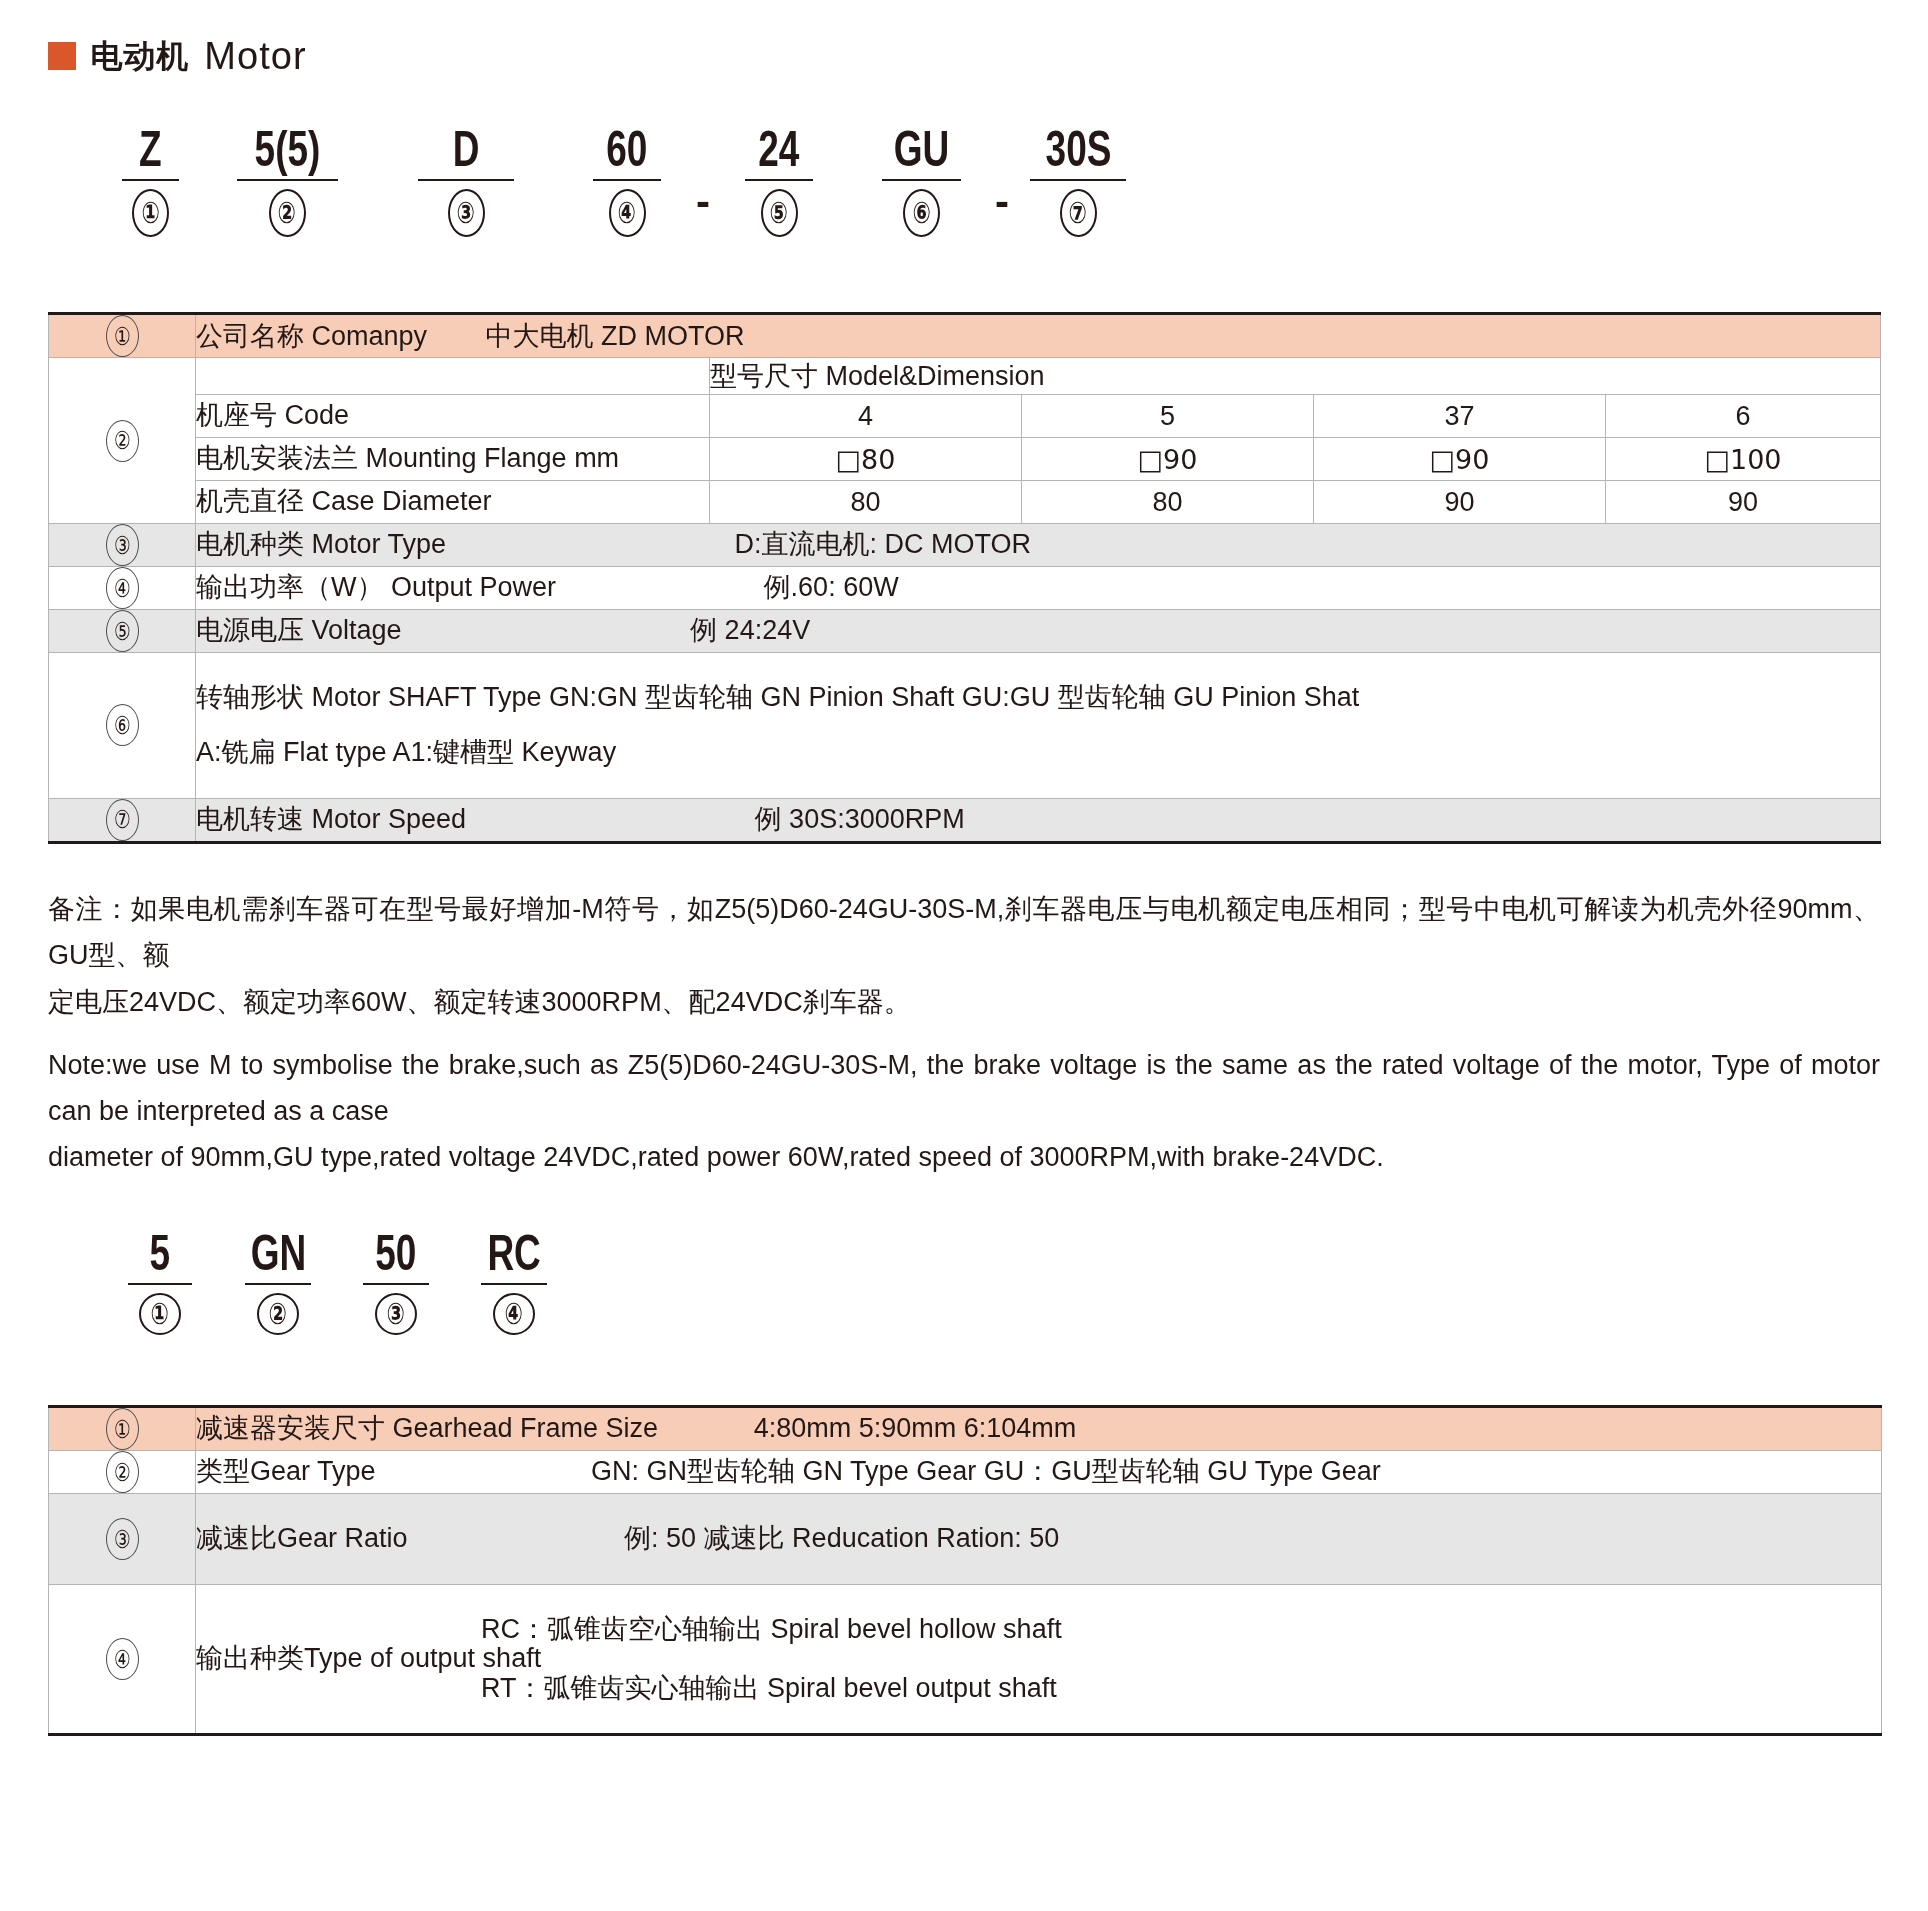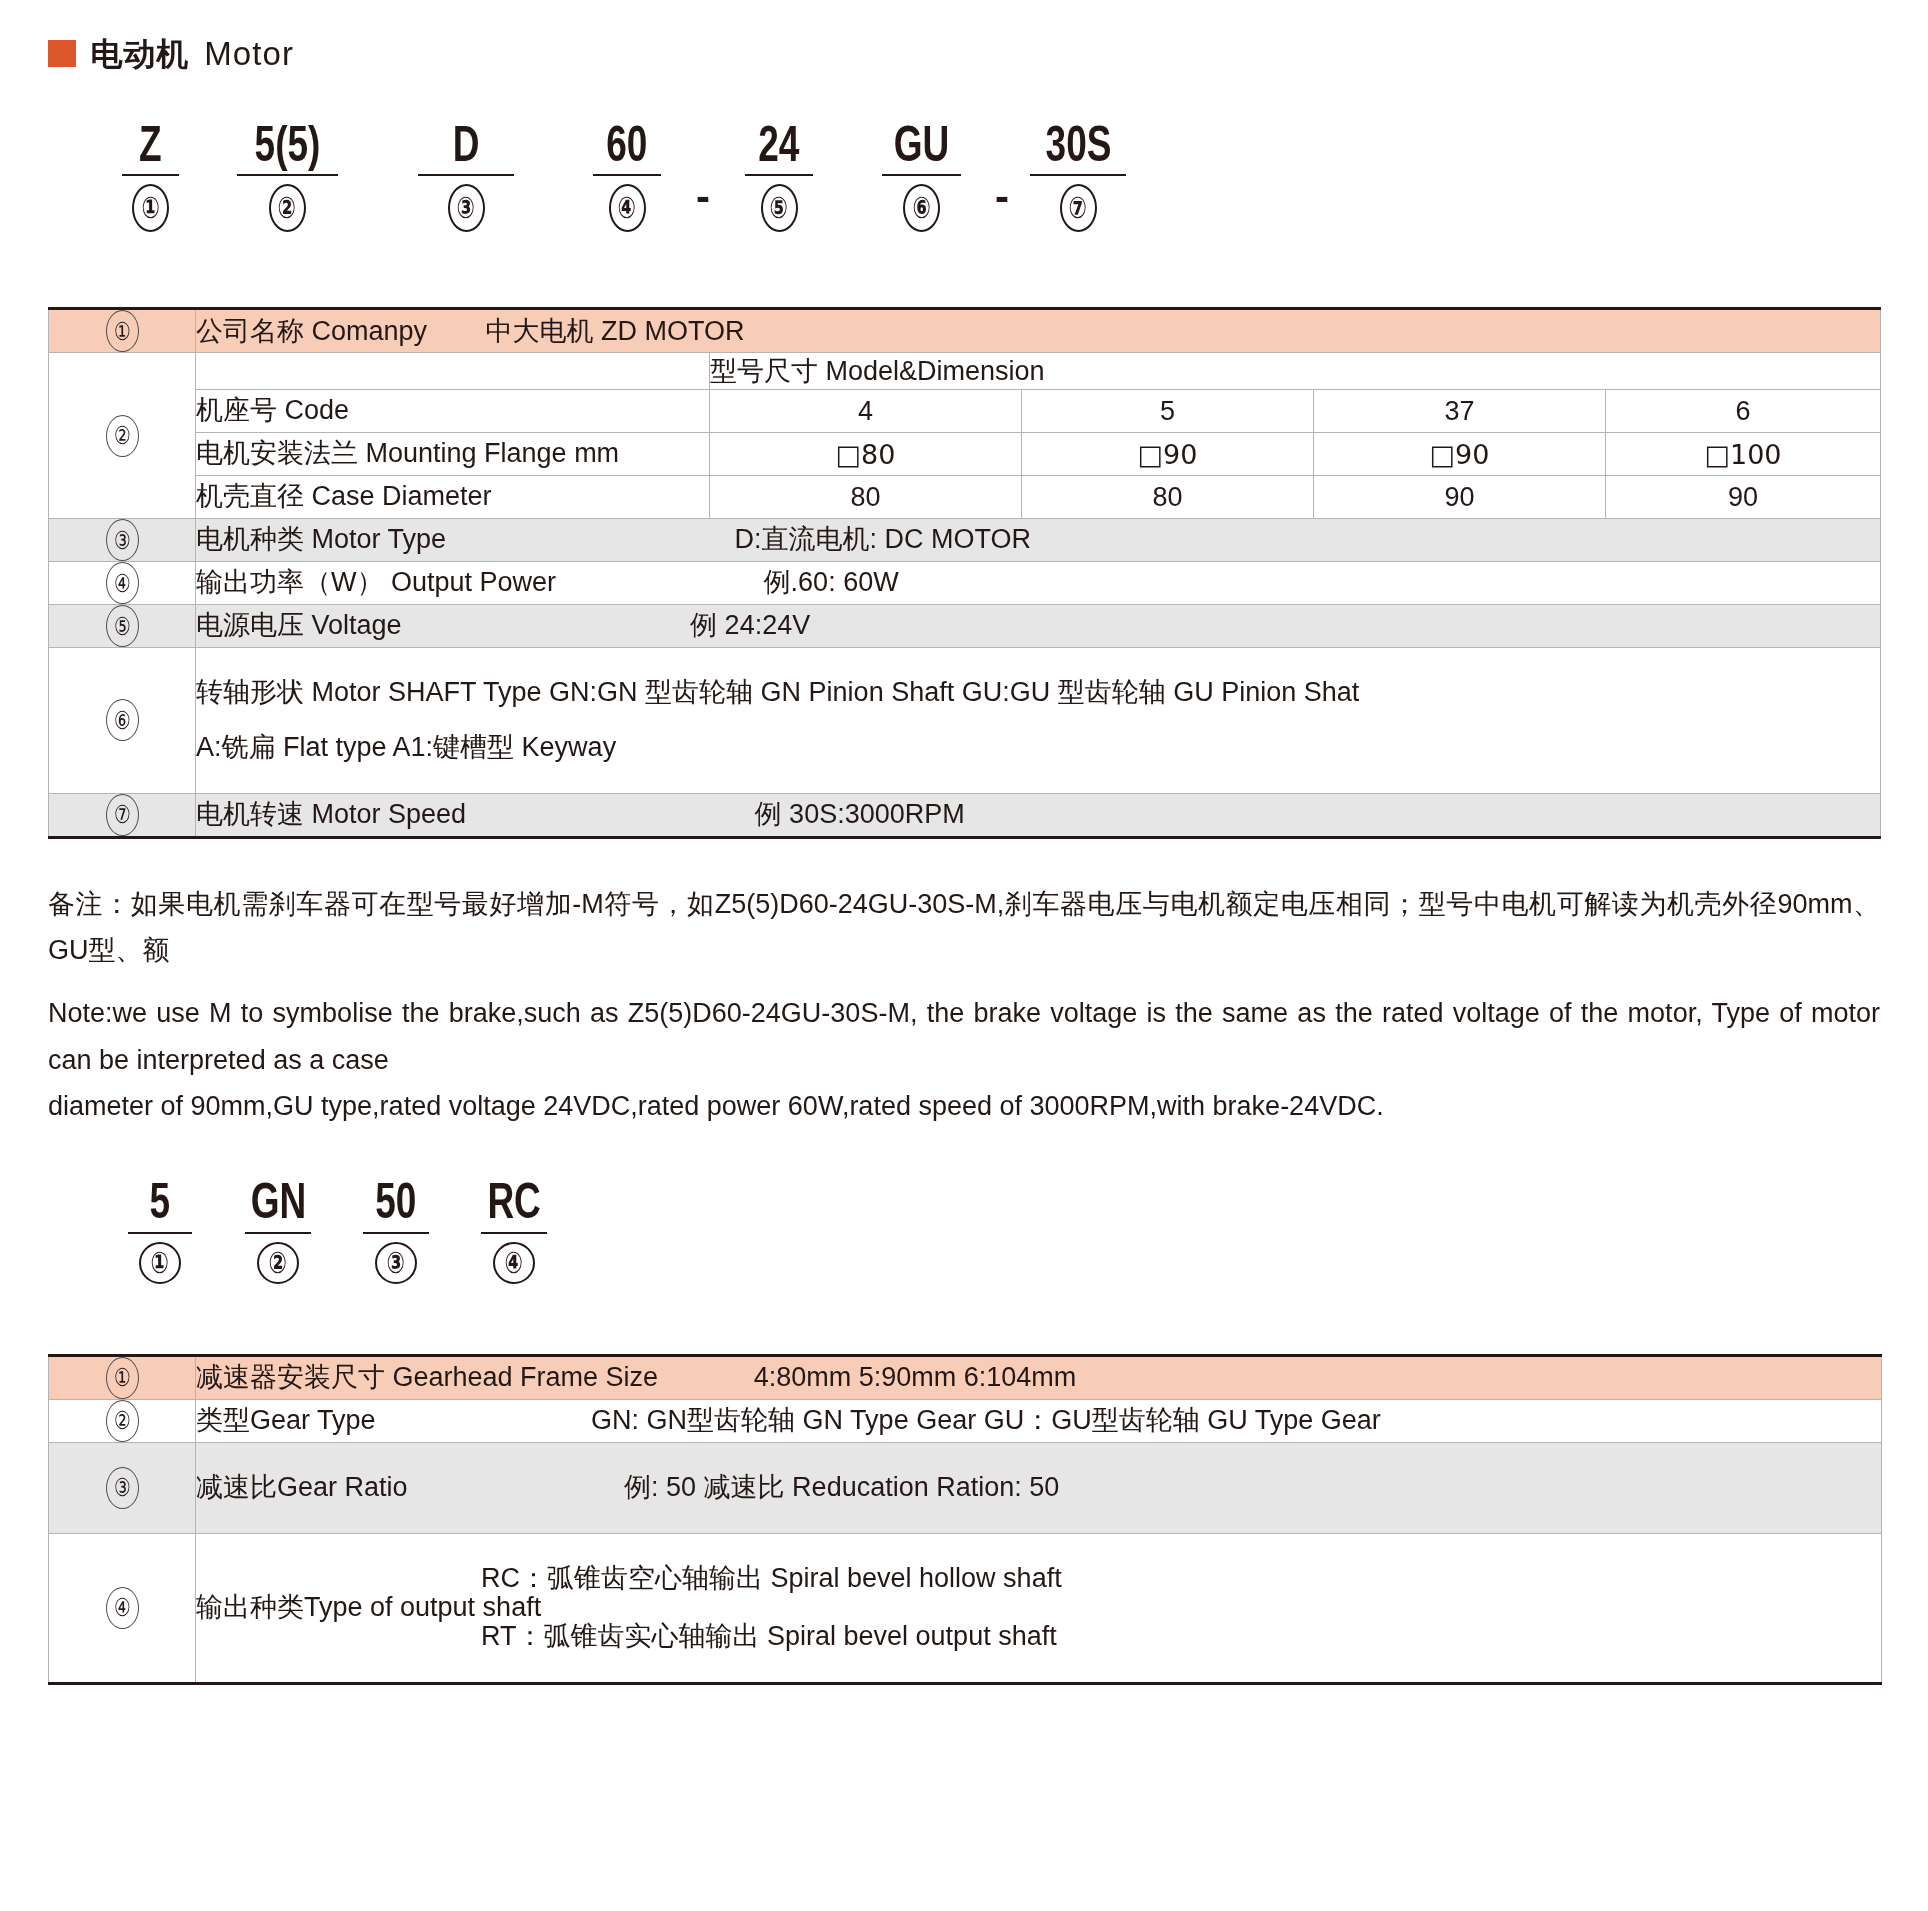--- a/index.html
+++ b/index.html
@@ -34,21 +34,21 @@
     background: #d9572a;
     flex: 0 0 auto;
   }
   .head-cn {
     font-size: 32px;
     font-weight: bold;
     letter-spacing: 0.9px;
     line-height: 1;
   }
   .head-en {
-    font-size: 33px;
+    font-size: 38px;
     font-weight: normal;
     letter-spacing: 1.1px;
     line-height: 1;
     color: #231815;
   }
 
   
   .codeblock {
     display: flex;
     align-items: flex-end;
@@ -341,20 +341,21 @@
       <td class="cell-txt row-grey botline" colspan="5">
         <span class="val-inline">电机转速 Motor Speed</span>
         <span class="val-inline" style="margin-left:281px;">例 30S:3000RPM</span>
       </td>
     </tr>
   </tbody>
     </table>
 
   <div class="notes" style="margin-top:42px;">
     <p class="cn">备注：如果电机需刹车器可在型号最好增加-M符号，如Z5(5)D60-24GU-30S-M,刹车器电压与电机额定电压相同；型号中电机可解读为机壳外径90mm、GU型、额</p>
+    <p class="cn">定电压24VDC、额定功率60W、额定转速3000RPM、配24VDC刹车器。</p>
     <p class="en" style="margin-top:16.5px;">Note:we use M to symbolise the brake,such as Z5(5)D60-24GU-30S-M, the brake voltage is the same as the rated voltage of the motor, Type of motor can be interpreted as a case</p>
     <p class="en">diameter of 90mm,GU type,rated voltage 24VDC,rated power 60W,rated speed of 3000RPM,with brake-24VDC.</p>
   </div>
 
 
   <div class="codeblock" style="margin-top:46px; margin-left:53px;">
 
     <div class="code-seg" style="width:118px;">
       <div class="code-text">5</div>
       <div class="code-rule" style="width:64px;"></div>

